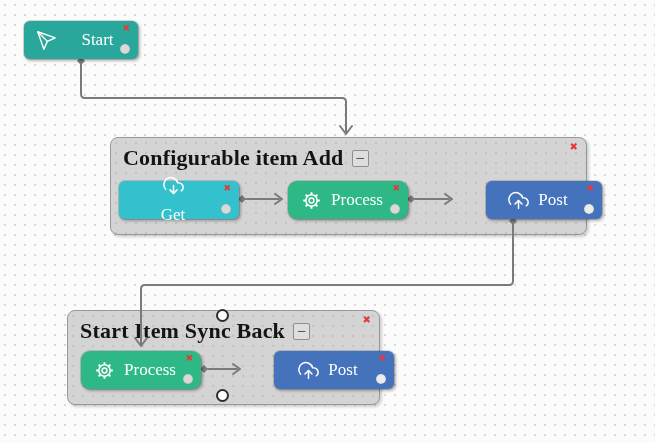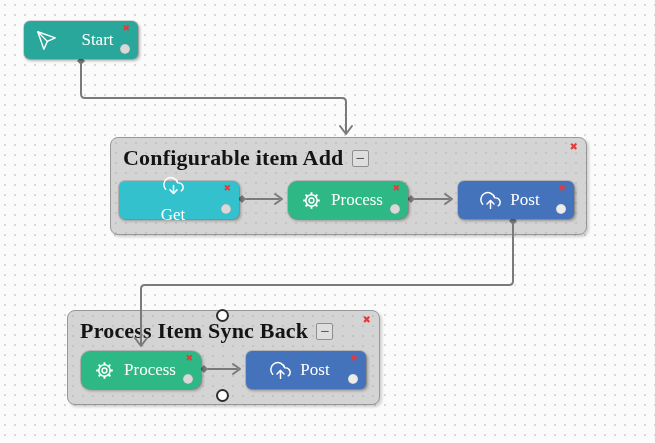--- a/index.html
+++ b/index.html
@@ -56,21 +56,21 @@
   .node-label{white-space:nowrap;}
   .node-icon{flex:0 0 auto;}
   .group-port{
     position:absolute;width:13px;height:13px;border-radius:50%;
     background:#fff;border:2px solid #2c2c2c;box-sizing:border-box;
     z-index:4;cursor:crosshair;
   }
   .c-teal{background:#2aa79b;}
   .c-cyan{background:#33c1cd;flex-direction:column;}
   .c-green{background:#2db885;border-radius:9px;}
-  .c-blue{background:#4472bb;}
+  .c-blue{background:#4472bb;margin-left:28px;}
 </style>
 </head>
 <body>
 
 <div class="canvas">
 
   <svg class="edges" width="655" height="443" viewBox="0 0 655 443" fill="none" stroke="#7a7a7a" stroke-width="2" stroke-linecap="round" stroke-linejoin="round">
 
     <path d="M81,61 L81,94 Q81,98 85,98 L342,98 Q346,98 346,102 L346,132"></path>
     <path d="M340,126 L346,134 L352,126"></path>
@@ -139,21 +139,21 @@
         <line x1="12" y1="12" x2="12" y2="21"></line>
       </svg>
       <span class="node-label">Post</span>
       <span class="close-x">✖</span>
       <span class="node-port"></span>
     </div>
   </div>
 
   <div class="group" style="left:67px;top:310px;width:311px;height:93px;">
     <div class="group-header">
-      <span class="group-title">Process Item Sync Back</span>
+      <span class="group-title">Start Item Sync Back</span>
       <span class="collapse-btn">−</span>
     </div>
     <span class="close-x">✖</span>
 
     <div class="node c-green" style="left:13px;top:40px;">
       <svg class="node-icon" width="21" height="21" viewBox="0 0 24 24" fill="none" stroke="#fff">
         <circle cx="12" cy="12" r="6.5" stroke-width="1.8"></circle>
         <circle cx="12" cy="12" r="2.8" stroke-width="1.6"></circle>
         <path stroke-width="2.2" d="M18.5,12 L21.5,12 M16.6,16.6 L18.7,18.7 M12,18.5 L12,21.5 M7.4,16.6 L5.3,18.7 M5.5,12 L2.5,12 M7.4,7.4 L5.3,5.3 M12,5.5 L12,2.5 M16.6,7.4 L18.7,5.3"></path>
       </svg>

